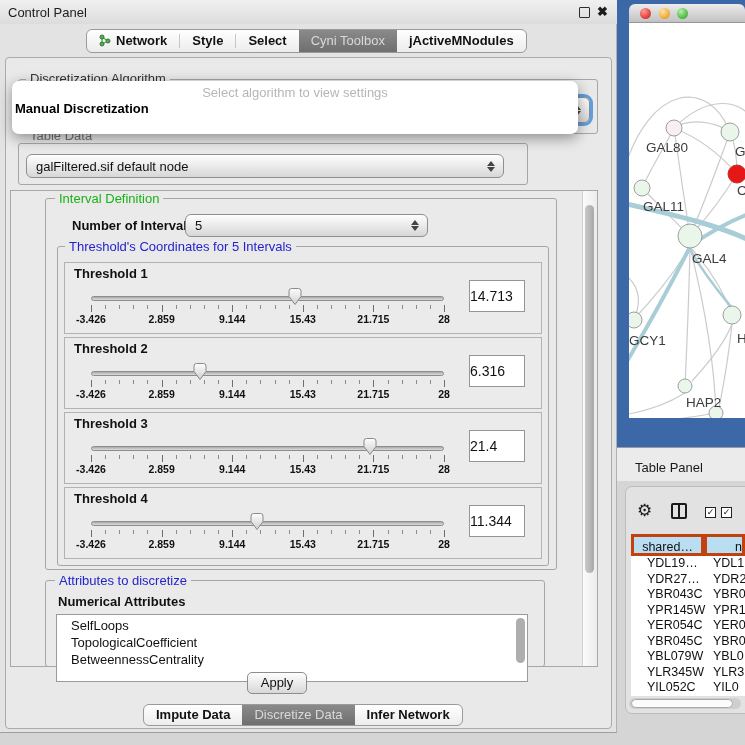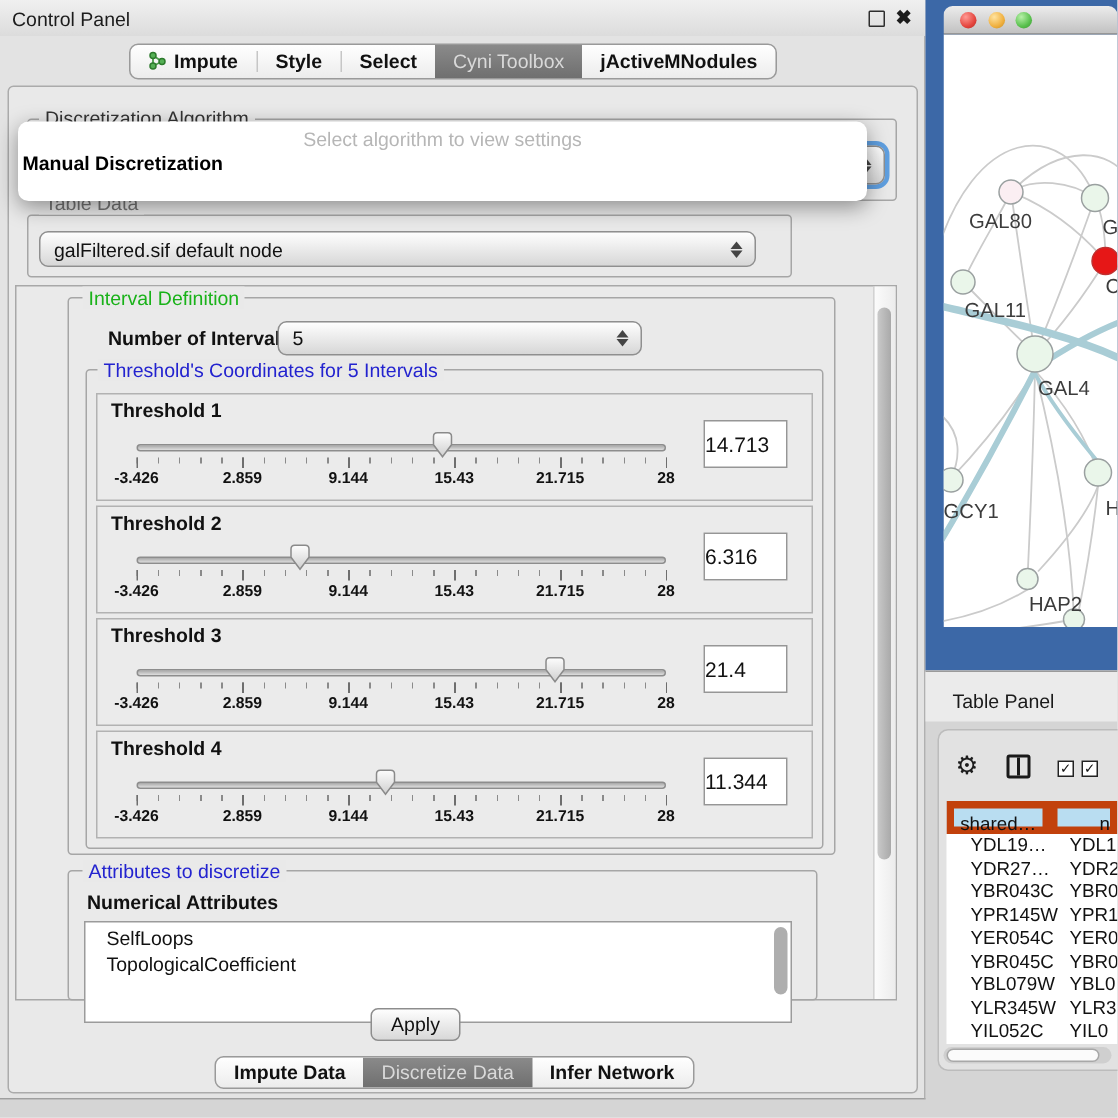--- a/index.html
+++ b/index.html
@@ -77,21 +77,21 @@
   #net-canvas { width:116px; height:395px; background:#fff; }
 
   #tp-titlebar { left:617px; top:447px; width:128px; height:34px; background:#ebebeb; border-top:1px solid #9a9a9a; }
   #tp-titlebar .title { left:18px; top:12px; font-size:13px; color:#1a1a1a; }
   #tp-body { left:625px; top:486px; width:130px; height:228px; background:#e2e2e2; border:1px solid #bcbcbc; border-radius:7px 0 0 7px; }
   .gear-icon { left:637px; top:500px; font-size:17px; color:#1c1c1c; }
   .split-icon { left:671px; top:503px; width:16px; height:16px; border:2px solid #1a1a1a; border-radius:2px; }
   .split-icon::after { content:""; position:absolute; left:5px; top:0; width:2px; height:12px; background:#1a1a1a; }
   .cb-icon { width:11px; height:11px; border:1.5px solid #222; font-size:9px; line-height:9px; text-align:center; color:#111; background:#fff; }
   #tbl-header { left:631px; top:534px; width:114px; height:22px; display:flex; overflow:hidden; }
-  #tbl-header .hc { background:#b9ddf1; border:5px solid #c2410c; font-size:12.5px; color:#111; line-height:20px; }
+  #tbl-header .hc { background:#b9ddf1; border:3px solid #c2410c; font-size:12.5px; color:#111; line-height:20px; }
   #tbl-rows { left:631px; top:556px; width:114px; height:140px; background:#fff; overflow:hidden; }
   .trow { display:flex; height:15.5px; font-size:12.5px; color:#111; }
   .trow .c1 { width:76px; padding-left:16px; overflow:hidden; white-space:nowrap; }
   .trow .c2 { flex:1; padding-left:6px; overflow:hidden; white-space:nowrap; }
   #hscroll-track { left:629px; top:698px; width:112px; height:11px; background:#cfcfcf; border-radius:6px; }
   #hscroll-thumb { left:631px; top:699px; width:102px; height:9px; background:#fbfbfb; border:1px solid #a8a8a8; border-radius:5px; }
 </style>
 </head>
 <body>
 
@@ -106,21 +106,21 @@
   <div id="top-tabs" class="abs tabstrip">
     <div class="tab">
       <svg width="12" height="13" viewBox="0 0 12 13">
         <line x1="3" y1="3" x2="9" y2="7" stroke="#4a9e4a" stroke-width="1.2"></line>
         <line x1="3" y1="10" x2="9" y2="7" stroke="#4a9e4a" stroke-width="1.2"></line>
         <line x1="3" y1="3" x2="3" y2="10" stroke="#4a9e4a" stroke-width="1.2"></line>
         <circle cx="3" cy="3" r="2" fill="#55b055" stroke="#2d7a2d"></circle>
         <circle cx="3" cy="10" r="2" fill="#55b055" stroke="#2d7a2d"></circle>
         <circle cx="9" cy="7" r="2" fill="#55b055" stroke="#2d7a2d"></circle>
       </svg>
-      <span>Impute</span>
+      <span>Network</span>
     </div>
     <div class="tabsep"></div>
     <div class="tab">
         <span>Style</span>
       </div>
     <div class="tabsep"></div>
     <div class="tab">
         <span>Select</span>
       </div>
     <div class="tab sel">
@@ -268,20 +268,21 @@
     <span class="tick-label" style="left:379px;">28</span>
     <input class="vfield" value="11.344" style="">
   </div>
 
   <div class="abs group" style="left:45px; top:580px; width:500px; height:87px;"></div>
   <div class="abs gtitle" style="left:55px; top:573px; color:#2323cf;">Attributes to discretize</div>
   <div class="abs" style="left:58px; top:594px; font-size:13px; font-weight:bold; color:#111;">Numerical Attributes</div>
   <div id="attr-list" class="abs">
     <div class="item">SelfLoops</div>
     <div class="item">TopologicalCoefficient</div>
+    <div class="item">BetweennessCentrality</div>
     <div id="attr-scroll"></div>
   </div>
 
   <div id="apply-btn" class="abs">Apply</div>
 
   <div id="bottom-tabs" class="abs tabstrip">
     <div class="tab">
         <span>Impute Data</span>
       </div>
     <div class="tab sel">

